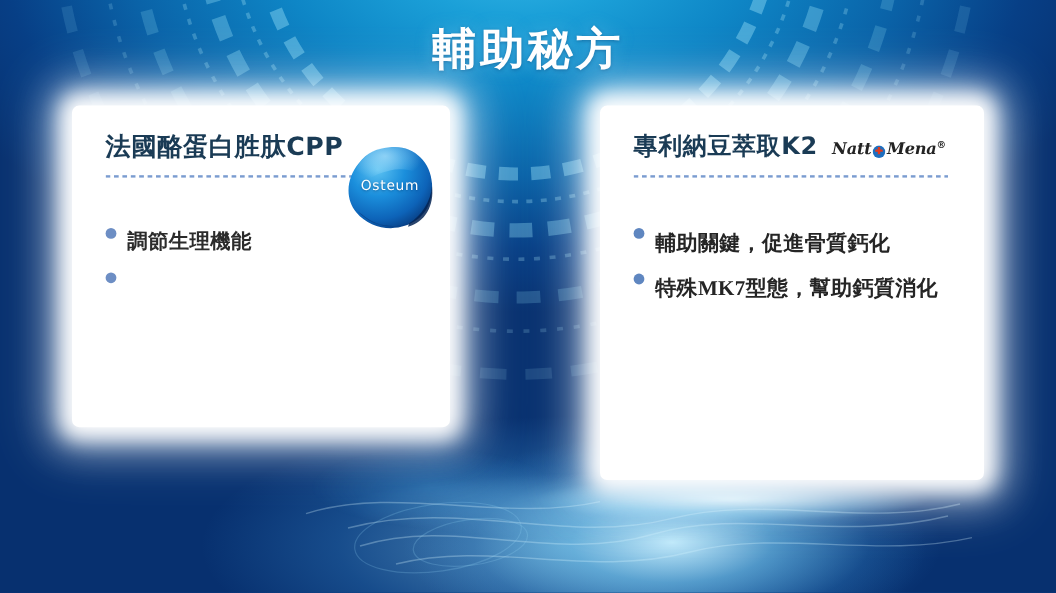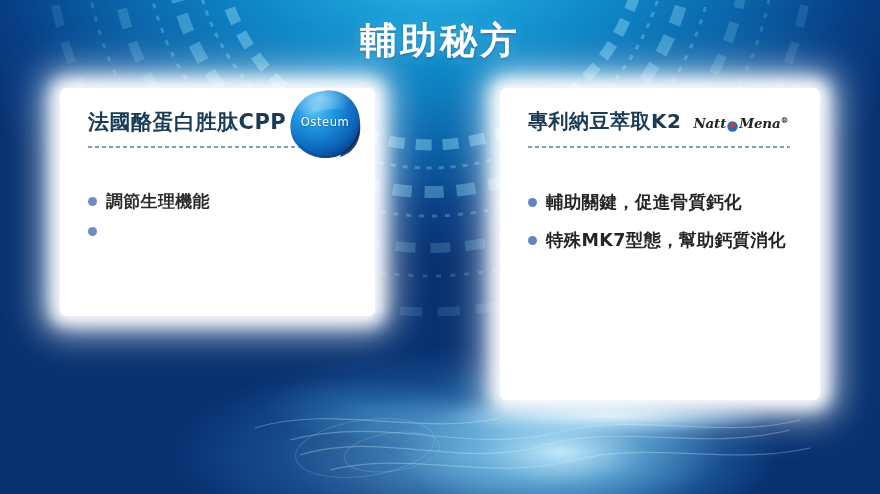--- a/index.html
+++ b/index.html
@@ -38,49 +38,49 @@
     text-shadow:0 1px 3px rgba(6,60,110,0.45), 0 0 14px rgba(160,225,255,0.35);
   }
 
   
   .card{
     position:absolute;background:#ffffff;border-radius:6px;
     box-shadow:0 0 16px 9px rgba(255,255,255,0.96),
                0 0 30px 16px rgba(255,255,255,0.55),
                0 0 46px 22px rgba(215,240,255,0.30);
   }
-  #card-left{left:60px;top:88px;width:315px;height:228px;}
+  #card-left{left:60px;top:88px;width:315px;height:268px;}
   #card-right{left:500px;top:88px;width:320px;height:312px;}
 
   .card-head{position:absolute;left:28px;top:20px;display:flex;align-items:baseline;}
   .card-title{
     color:#1a3b55;font-weight:bold;font-size:21px;letter-spacing:0.5px;
     white-space:nowrap;
   }
   #card-right .card-title{font-size:20px;}
 
   .divider{
     position:absolute;left:28px;width:258px;height:2px;top:58px;
     background-image:linear-gradient(to right,#7a9cd0 0 4px,rgba(0,0,0,0) 4px 7px);
     background-size:7px 2px;background-repeat:repeat-x;
   }
   #card-right .divider{width:262px;}
 
   .bullets{position:absolute;left:28px;top:102px;}
-  .bullet{display:flex;align-items:center;margin-bottom:14px;}
+  .bullet{display:flex;align-items:flex-start;margin-bottom:14px;font-family:Liberation Serif, serif;}
   .dot{
     width:9px;height:9px;border-radius:50%;background:#6d8ec4;
     margin-right:9px;flex:0 0 auto;
   }
   .btext{color:#2b2b2b;font-size:17px;font-weight:bold;letter-spacing:0.3px;white-space:nowrap;}
   #card-right .btext{color:#252525;font-size:17.5px;}
   #card-right .dot{background:#5f86c0;}
 
   
-  .osteum{position:absolute;left:283px;top:88px;width:80px;height:72px;}
+  .osteum{position:absolute;left:283px;top:120px;width:80px;height:72px;}
   .osteum-label{
     position:absolute;left:0;top:0;width:80px;height:72px;
     display:flex;align-items:center;justify-content:center;
     color:#ffffff;font-size:11.5px;letter-spacing:0.6px;
     font-family:"DejaVu Sans","Liberation Sans",sans-serif;
     transform:translate(2px,-2px);
     text-shadow:0 1px 2px rgba(0,40,90,0.5);
     pointer-events:none;
   }
 

